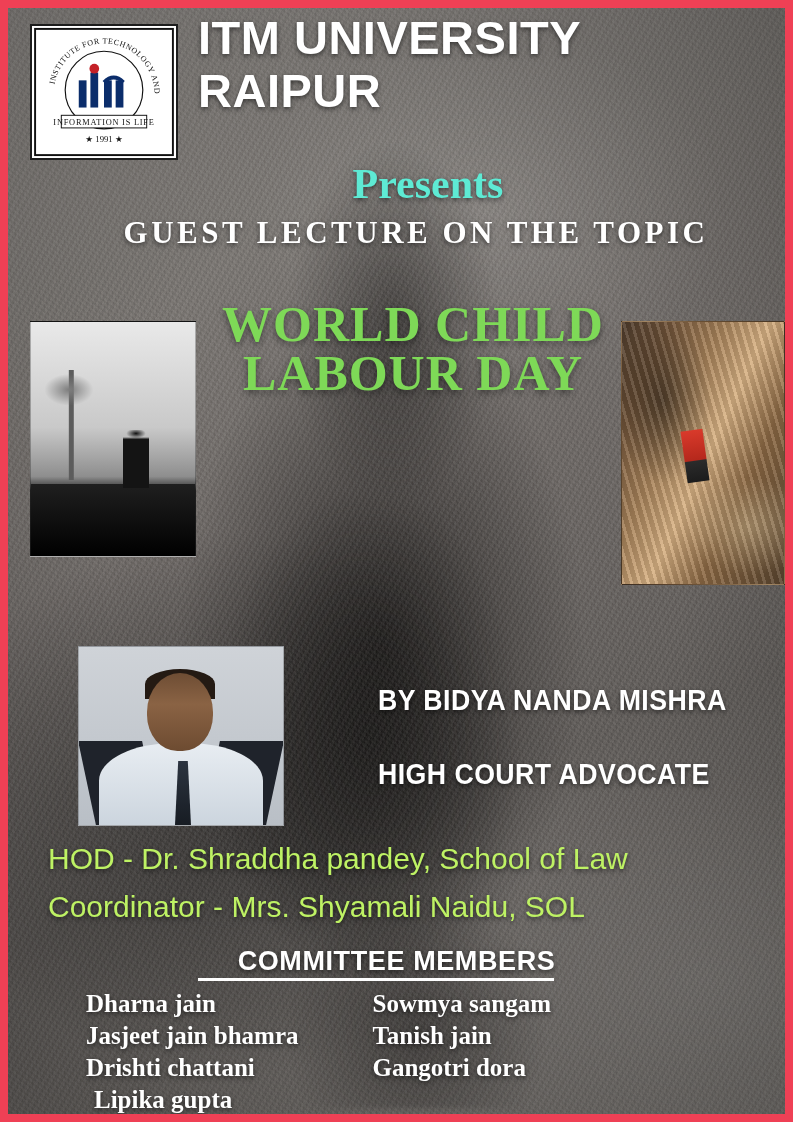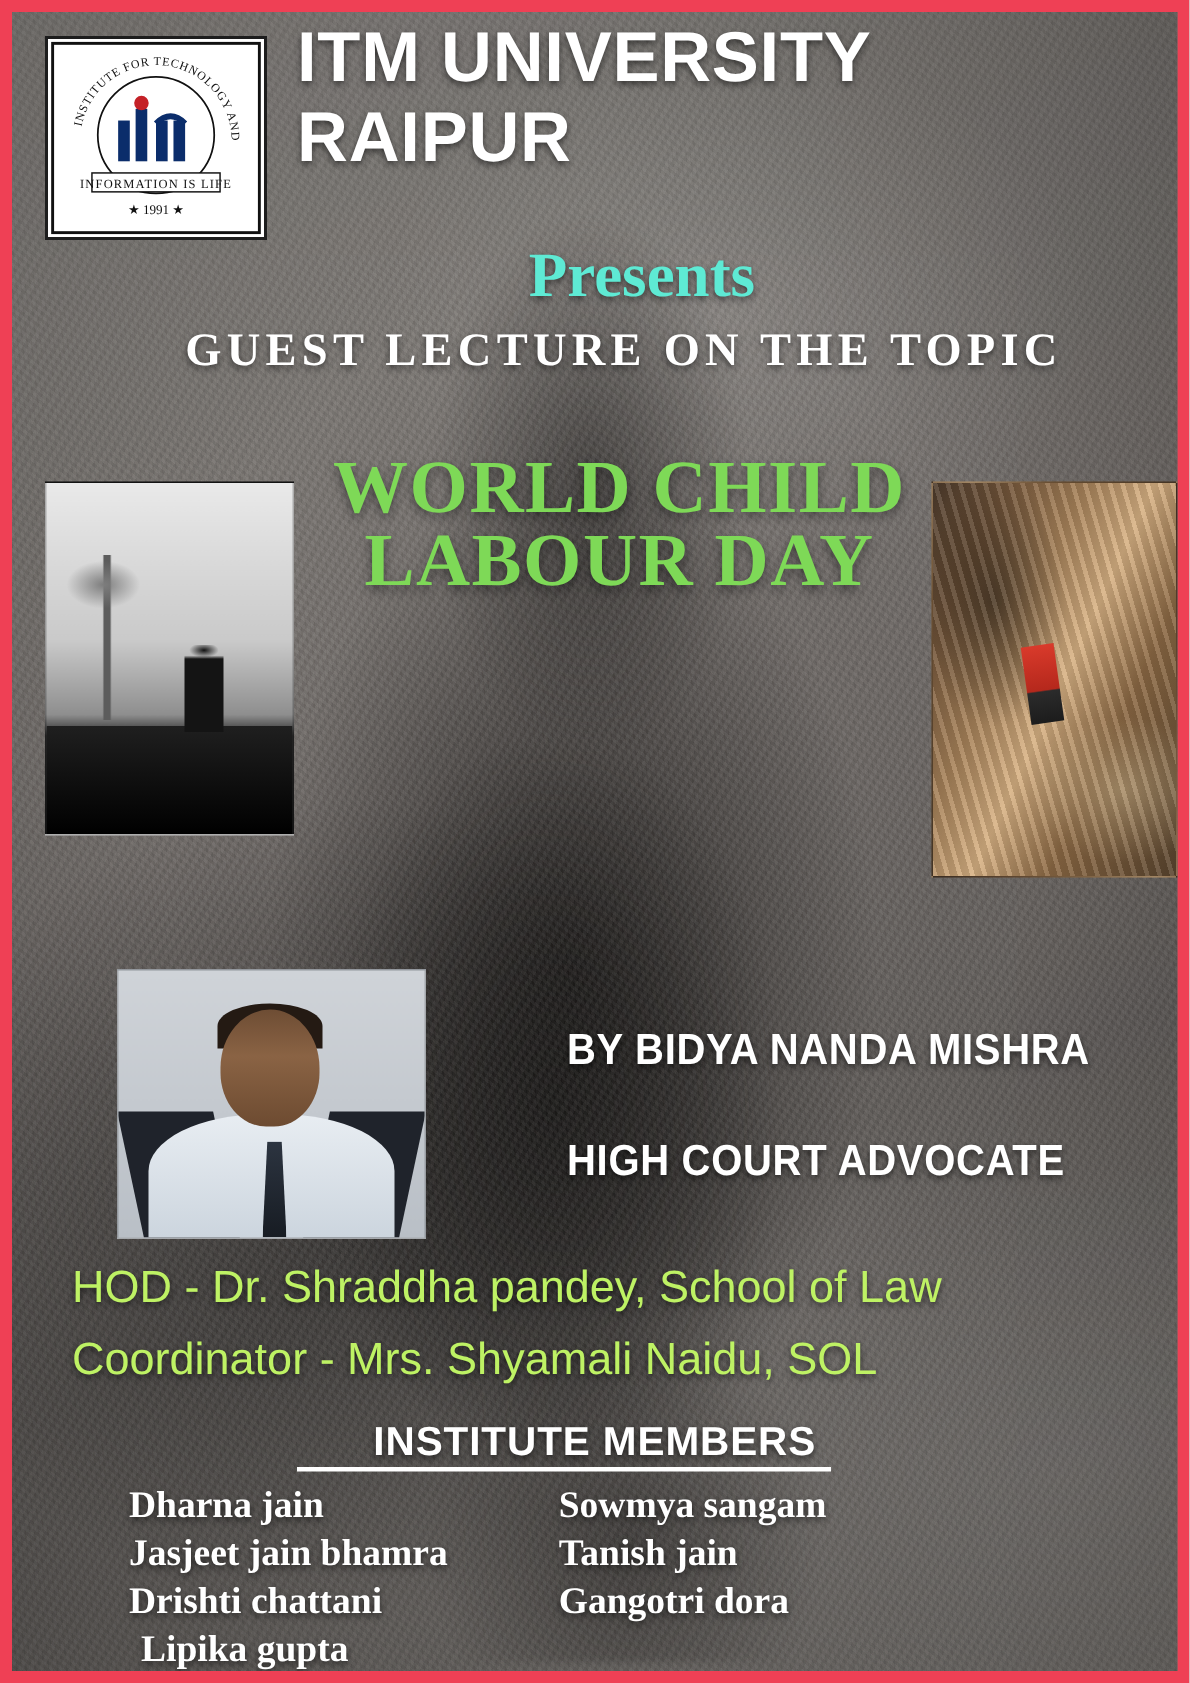--- a/index.html
+++ b/index.html
@@ -390,21 +390,21 @@
       <div class="hair"></div>
       <div class="head"></div>
     </div>
 
     <div class="by-line">BY BIDYA NANDA MISHRA</div>
     <div class="role-line">HIGH COURT ADVOCATE</div>
 
     <div class="hod-line">HOD - Dr. Shraddha pandey, School of Law</div>
     <div class="coord-line">Coordinator - Mrs. Shyamali Naidu, SOL</div>
 
-    <div class="committee-title">INSTITUTE MEMBERS</div>
+    <div class="committee-title">COMMITTEE MEMBERS</div>
     <div class="committee-rule"></div>
 
     <div class="committee-cols">
       <div class="committee-col">
         <div class="member">Dharna jain</div>
         <div class="member">Jasjeet jain bhamra</div>
         <div class="member">Drishti chattani</div>
         <div class="member">Lipika gupta</div>
       </div>
       <div class="committee-col">

